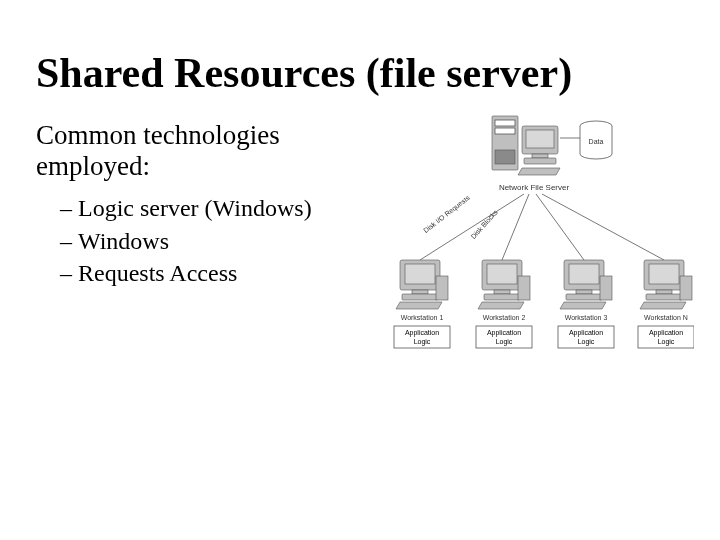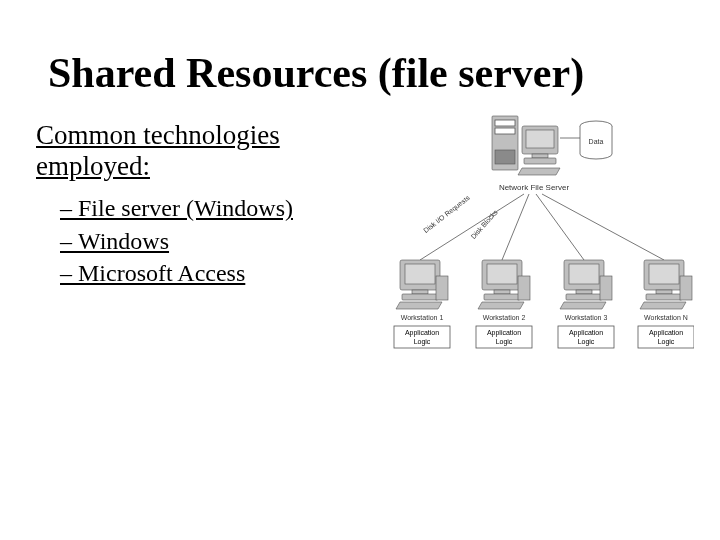--- a/index.html
+++ b/index.html
@@ -15,28 +15,27 @@
   .slide {
     position: relative;
     width: 720px;
     height: 540px;
     box-sizing: border-box;
     padding: 40px 36px 40px 36px;
   }
   .title {
     font-size: 42px;
     font-weight: bold;
-    margin: 10px 0 24px 12px;
+    margin: 10px 0 24px 0;
     line-height: 1.1;
   }
   .content-row {
     display: flex;
     align-items: flex-start;
     gap: 8px;
-    text-decoration: underline;
   }
   .text-col {
     flex: 0 0 300px;
   }
   .subhead {
     font-size: 27px;
     margin: 0 0 10px 0;
     line-height: 1.15;
   }
   .bullets {
@@ -79,23 +78,23 @@
 
 <div class="slide">
 
   <h1 class="title">Shared Resources (file server)</h1>
 
   <div class="content-row">
 
     <div class="text-col">
       <p class="subhead">Common technologies employed:</p>
       <ul class="bullets">
-        <li>File server (Windows)</li>
+        <li>Logic server (Windows)</li>
         <li>Windows</li>
-        <li>Microsoft Access</li>
+        <li>Requests Access</li>
       </ul>
     </div>
 
     <div class="diagram-col">
       <svg viewBox="0 0 320 270">
 
         <g>
           <rect class="diag-fill" x="118" y="8" width="26" height="54" rx="1"></rect>
           <rect class="diag-box" x="121" y="12" width="20" height="6"></rect>
           <rect class="diag-box" x="121" y="20" width="20" height="6"></rect>

